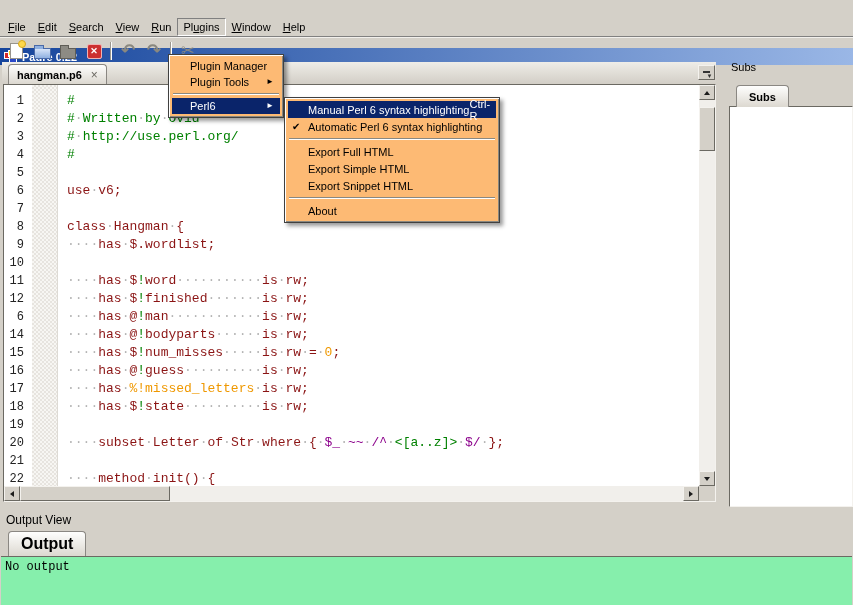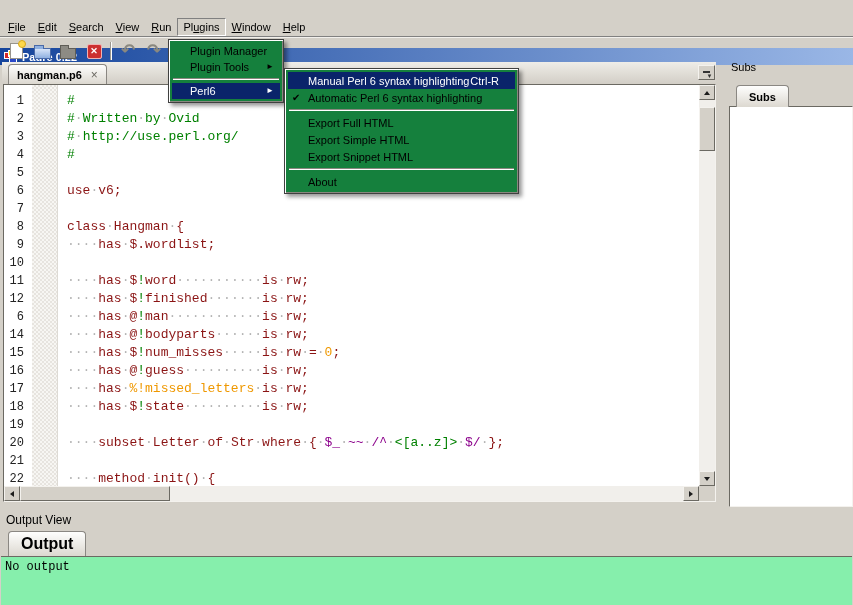--- a/index.html
+++ b/index.html
@@ -104,25 +104,25 @@
   .subs-content{position:absolute;left:729px;top:106px;width:124px;height:401px;background:#fff;
     border:1px solid;border-color:#6b6962 #f4f2ee #f4f2ee #6b6962;}
 
   
   .outview-label{position:absolute;left:6px;top:513px;font-size:12px;color:#000;}
   .tab-output{left:8px;top:531px;height:25px;padding:0 12px;font-size:16px;}
   .out-content{position:absolute;left:1px;top:556px;width:851px;height:55px;background:#86efac;
     border-top:1px solid #6b6962;font:12px/15px "Liberation Mono",monospace;color:#000;padding:3px 4px;}
 
   
-  .popup{position:absolute;background:#15803d;border:1px solid #404040;
+  .popup{position:absolute;background:#fdba74;border:1px solid #404040;
     box-shadow:inset 1px 1px 0 #ffffff, inset -1px -1px 0 #8a8880, 3px 3px 4px rgba(0,0,0,.4);
-    padding:3px;z-index:100;font-size:11px;}
+    padding:3px;z-index:100;font-size:11px;margin-top:15px;}
   .menu-plugins{left:168px;top:39px;width:116px;}
-  .menu-perl6{left:284px;top:68px;width:235px;}
+  .menu-perl6{left:284px;top:82px;width:216px;}
   .mrow{display:flex;align-items:center;height:16px;padding:0 4px 0 4px;color:#000;}
   .menu-perl6 .mrow{height:17px;}
   .mrow.hl{background:var(--selection);color:#fff;}
   .mchk{width:16px;flex:none;font-size:10px;line-height:10px;}
   .menu-plugins .mchk{width:14px;}
   .mlab{flex:none;}
   .msc{margin-left:auto;padding-right:12px;}
   .marr{margin-left:auto;font-size:8px;line-height:8px;padding-right:2px;}
   .msep{height:0;border-top:1px solid #8a8880;border-bottom:1px solid #fff;margin:3px 1px;}
 </style>

